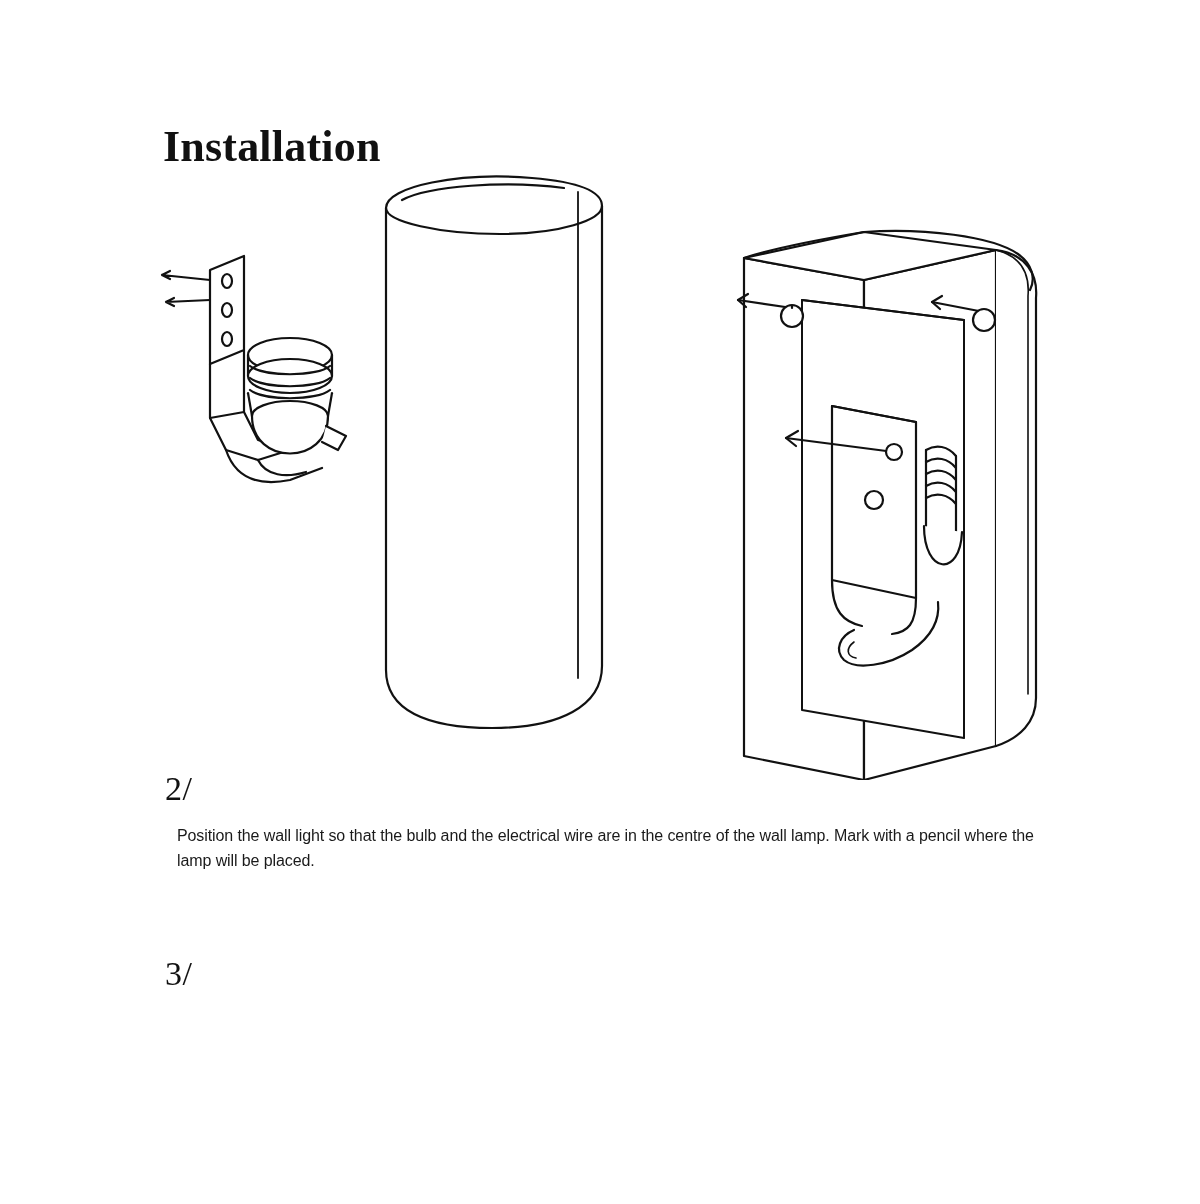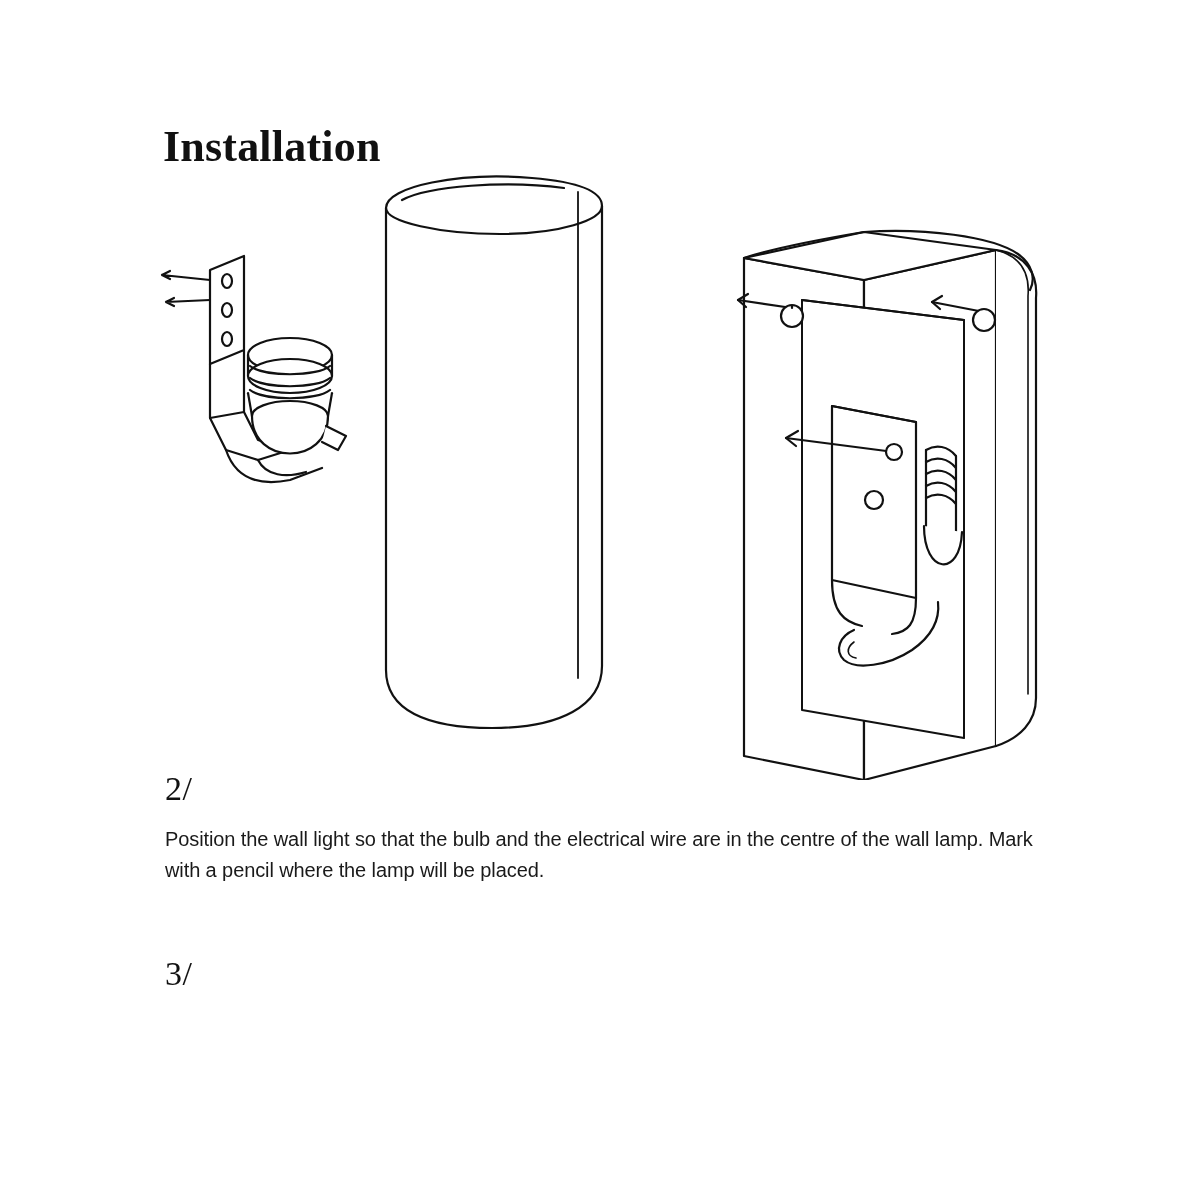--- a/index.html
+++ b/index.html
@@ -50,25 +50,25 @@
   .step-num {
     font-family: "Liberation Serif", serif;
     font-size: 34px;
     font-weight: normal;
     color: #111;
     letter-spacing: 0.5px;
     margin: 0 0 16px 0;
   }
   .step-body {
     font-family: "Liberation Sans", sans-serif;
-    font-size: 20px;
+    font-size: 16px;
     line-height: 1.55;
     color: #1a1a1a;
     letter-spacing: -0.1px;
-    margin: 0;
+    margin: 12px;
     max-width: 885px;
   }
   #step2 { top: 770px; }
   #step3 { top: 955px; }
 </style>
 </head>
 <body>
 
 <div class="page">
 

